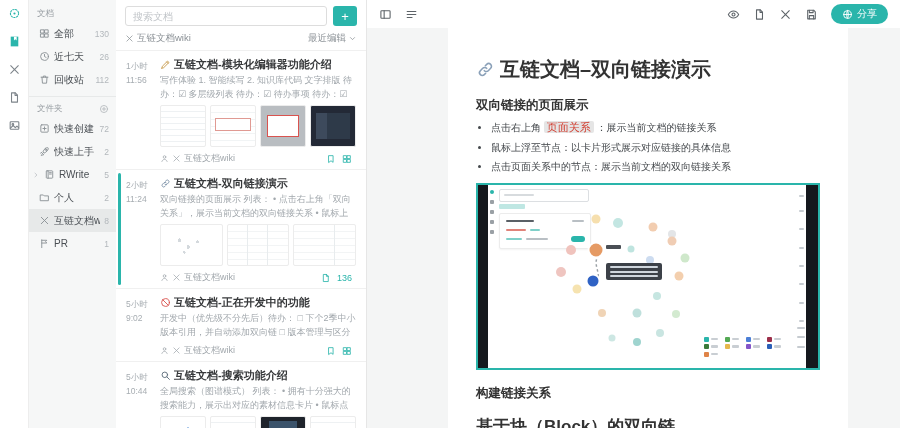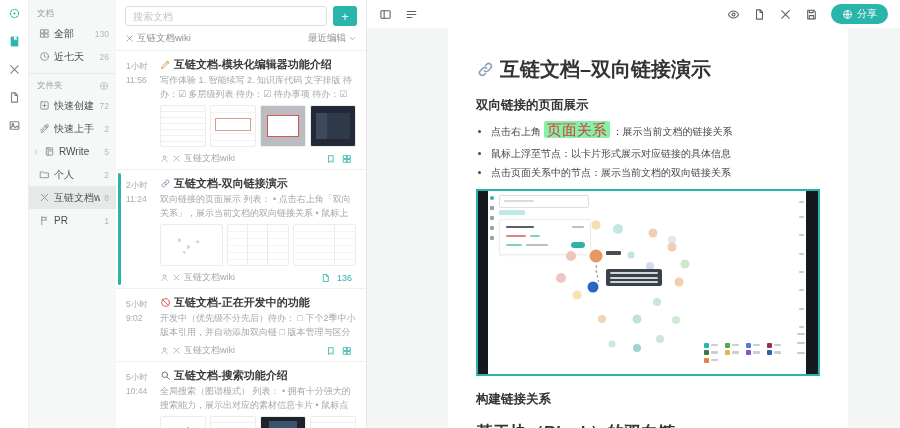--- a/index.html
+++ b/index.html
@@ -76,21 +76,21 @@
   .tb-btn .ic{width:13px;height:13px}
   .tb-spacer{flex:1}
   .share-btn{background:#2ab5ab;color:#fff;height:20px;border-radius:10px;padding:0 11px;font-size:10px;display:flex;align-items:center;gap:4px;border:none;cursor:pointer}
   .share-btn .ic{width:11px;height:11px}
   .page{width:400px;margin-left:81px;background:#fff;flex:1;padding:0 28px;box-sizing:border-box;overflow:hidden}
   .doc-title{display:flex;align-items:center;gap:5px;font-size:20px;font-weight:bold;color:#333;margin-top:28px;line-height:1.3;white-space:nowrap}
   .doc-title .ic{width:19px;height:19px;color:#8aa0b8}
   .doc-h2{font-size:12.5px;font-weight:bold;color:#333;margin-top:15px}
   .doc-ul{margin:5px 0 0;padding-left:15px;font-size:10px;color:#44484c}
   .doc-ul li{margin:4px 0;line-height:1.5}
-  .rcode{color:#d23f31;background:#86efac;border-radius:2px;padding:0 3px;font-size:15px}
+  .rcode{color:#d23f31;background:#e5e5e5;border-radius:2px;padding:0 3px;font-size:11px}
 
   
   .shot{position:relative;margin-top:9px;height:187px;border:2px solid #2ab5ab;box-sizing:border-box;background:#fff;cursor:pointer}
   .shot .barL{position:absolute;left:0;top:0;bottom:0;width:10px;background:#15181d}
   .shot .barR{position:absolute;right:0;top:0;bottom:0;width:12px;background:#15181d}
   .shot-in{position:absolute;left:10px;right:12px;top:0;bottom:0;background:#fff;overflow:hidden}
   .mini-rail{position:absolute;left:2px;top:5px;display:flex;flex-direction:column;gap:6px}
   .mini-rail i{width:4px;height:4px;border-radius:1px;background:#9aa0a5;display:block}
   .mini-rail i:first-child{background:#2ab5ab;border-radius:50%}
   .mini-search{position:absolute;left:11px;top:4px;width:88px;height:11px;border:1px solid #dcdfe2;border-radius:2px;background:#fff}
@@ -158,20 +158,27 @@
     <span class="lbl">全部</span>
     <span class="cnt">130</span>
         </div>
         <div class="sb-item">
     <svg class="ic " viewBox="0 0 24 24">
             <circle cx="12" cy="12" r="8.5"></circle>
             <path d="M12 7.5V12l3.5 2"></path>
           </svg>
     <span class="lbl">近七天</span>
     <span class="cnt">26</span>
+        </div>
+        <div class="sb-item">
+    <svg class="ic " viewBox="0 0 24 24">
+            <path d="M4.5 7h15M9.5 7V4.5h5V7M6.5 7l1 13h9l1-13"></path>
+          </svg>
+    <span class="lbl">回收站</span>
+    <span class="cnt">112</span>
         </div>
       </div>
     <hr class="sb-div">
     <div class="sb-label sb-head">
       <span>文件夹</span>
       <svg class="ic " viewBox="0 0 24 24">
           <circle cx="12" cy="12" r="8.5"></circle>
           <path d="M12 8v8M8 12h8"></path>
         </svg>
     </div>

